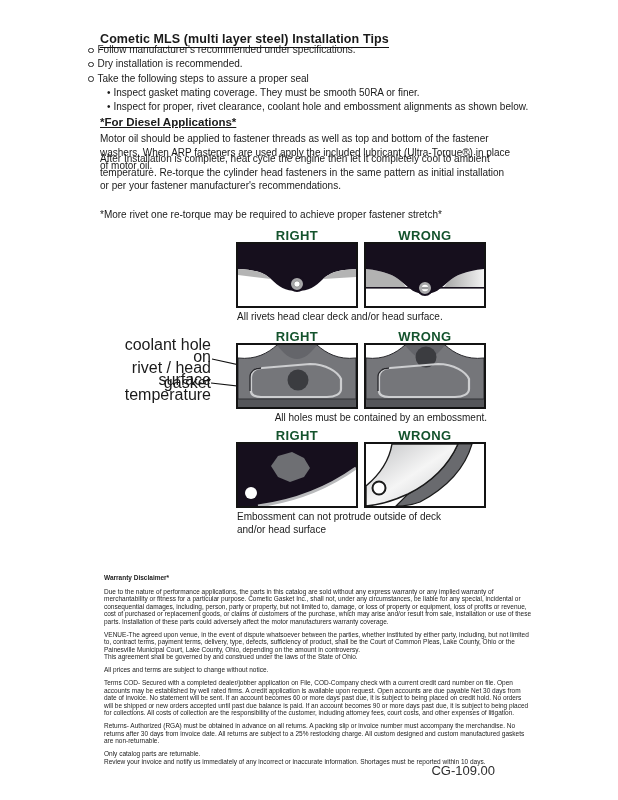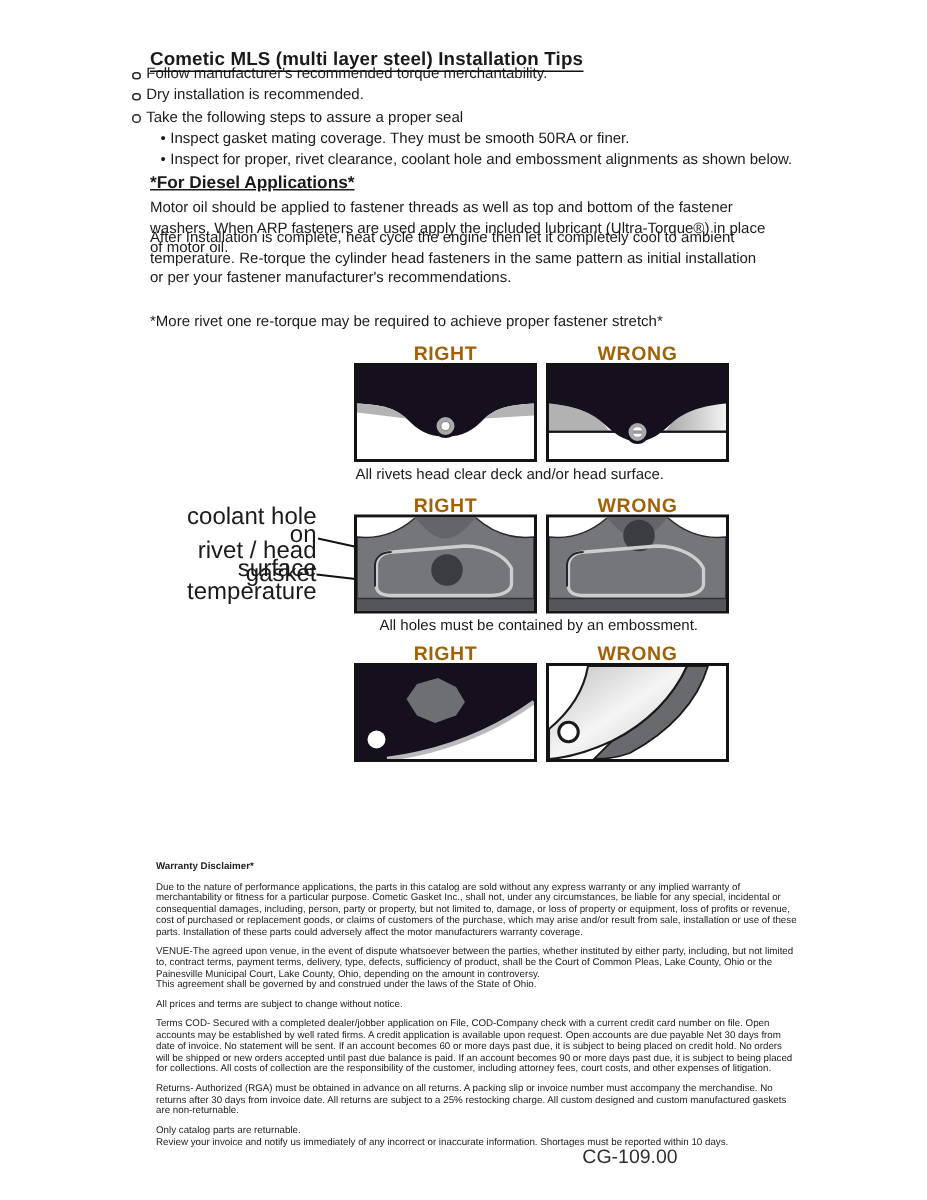--- a/index.html
+++ b/index.html
@@ -21,43 +21,43 @@
   }
   .sub { margin-left:19px; }
   .dot-marker { margin:0 3px 0 0; font-size:10px; }
   .diesel-h { left:100px; top:116px; font-size:11.5px; font-weight:bold;text-decoration:underline; }
   .para { left:100px; width:412px; font-size:10px; line-height:13.5px; }
   .p1 { top:132px; }
   .p2 { top:152px; }
   .p3 { top:208px; }
   .dlabel {
     width:122px; text-align:center; font-size:13px; font-weight:600;
-    letter-spacing:0.4px; color:#a16207;
+    letter-spacing:0.4px; color:#14532d;
   }
   .dbox { width:118px; height:62px; border:2px solid #131313; background:#fff; }
   .dbox svg { display:block; }
   .cap { font-size:10px; line-height:12.5px; }
   .callouts { font-size:16px; line-height:11.5px; text-align:right; }
   .disclaimer { left:104px; top:574px; width:428px; font-size:6.5px; line-height:7.5px; color:#222; }
   .disclaimer .dh { font-weight:bold; margin:0 0 6px 0; }
   .disclaimer p { margin:0 0 5.5px 0; }
   .disclaimer p.tight { margin:0; }
-  .footer-code { left:345px; top:763px; width:150px; text-align:center; font-size:13px; color:#2e2e2e; }
+  .footer-code { left:345px; top:763px; width:150px; text-align:right; font-size:13px; color:#2e2e2e; }
 </style>
 </head>
 <body>
 
 <div class="page">
 
   <div class="abs title">Cometic MLS (multi layer steel) Installation Tips</div>
 
   <div class="abs tips">
     <div class="tip">
       <span class="o-marker"></span>
-      <span class="txt">Follow manufacturer's recommended torque merchantability.</span>
+      <span class="txt">Follow manufacturer's recommended under specifications.</span>
     </div>
     <div class="tip">
       <span class="o-marker"></span>
       <span class="txt">Dry installation is recommended.</span>
     </div>
     <div class="tip">
       <span class="o-marker"></span>
       <span class="txt">Take the following steps to assure a proper seal</span>
     </div>
     <div class="tip sub">
@@ -139,21 +139,21 @@
       <rect x="0" y="0" width="118" height="62" fill="#ffffff"></rect>
       <path d="M0,13 C18,15 30,8 39,0 H79 C88,8 100,15 118,13 V62 H0 Z" fill="#75767a" stroke="#2a2a2e" stroke-width="1"></path>
       <path d="M39,0 C46,9 52,14 59,14 C66,14 72,9 79,0 Z" fill="#64656a"></path>
       <rect x="0" y="54" width="118" height="8" fill="#55565a"></rect>
       <line x1="0" y1="54" x2="118" y2="54" stroke="#313135" stroke-width="1"></line>
       <circle cx="60" cy="12" r="10.5" fill="#3b3c40"></circle>
       <path d="M13,46 V32 C13,27 17,23 24,23 L72,19 C88,19 100,27 103,34 V44 C103,49 97,52 89,52 H23 C17,52 13,50 13,46 Z" fill="none" stroke="#cdced0" stroke-width="2.2"></path>
       <path d="M12,46 V32 C12,27 16,23 23,23" fill="none" stroke="#26262a" stroke-width="1.3"></path>
     </svg>
   </div>
-  <div class="abs cap" style="left:253px; top:412px; width:250px; text-align:left;">All holes must be contained by an embossment.</div>
+  <div class="abs cap" style="left:237px; top:412px; width:250px; text-align:right;">All holes must be contained by an embossment.</div>
 
   <div class="abs dlabel" style="left:236px; top:428px;">RIGHT</div>
   <div class="abs dlabel" style="left:364px; top:428px;">WRONG</div>
 
   <div class="abs dbox" style="left:236px; top:442px;">
     <svg width="118" height="62" viewBox="0 0 118 62">
       <rect x="0" y="0" width="118" height="62" fill="#ffffff"></rect>
       <path d="M0,0 H118 V24 C90,44 58,57 20,62 H0 Z" fill="#160f1d"></path>
       <path d="M118,24 C90,44 58,57 20,62" fill="none" stroke="#b9babc" stroke-width="3"></path>
       <polygon points="40,12 54,8 66,14 72,24 66,33 52,38 40,33 33,22" fill="#6e6f73"></polygon>
@@ -168,20 +168,24 @@
             <stop offset="0.5" stop-color="#f5f5f5"></stop>
             <stop offset="1" stop-color="#c6c7c9"></stop>
         </linearGradient>
       </defs>
       <rect x="0" y="0" width="118" height="62" fill="#ffffff"></rect>
       <path d="M92,0 H106 C99,24 80,44 54,58 C46,61 38,62 30,62 L42,50 C66,38 83,20 92,0 Z" fill="#696a6e" stroke="#1a1a1a" stroke-width="1.2"></path>
       <path d="M26,0 H92 C83,20 66,38 42,50 C29,56 14,61 0,62 V42 C12,32 23,18 26,0 Z" fill="url(#gradR3)" stroke="#1a1a1a" stroke-width="1.4"></path>
       <circle cx="13" cy="44" r="6.5" fill="#ffffff" stroke="#1a1a1a" stroke-width="2"></circle>
     </svg>
   </div>
+  <div class="abs cap" style="left:237px; top:511px; width:240px;">
+    <div>Embossment can not protrude outside of deck</div>
+    <div>and/or head surface</div>
+  </div>
 
   <div class="abs disclaimer">
     <div class="dh">Warranty Disclaimer*</div>
     <p>Due to the nature of performance applications, the parts in this catalog are sold without any express warranty or any implied warranty of merchantability or fitness for a particular purpose.  Cometic Gasket Inc., shall not, under any circumstances, be liable for any special, incidental or consequential damages, including, person, party or property, but not limited to, damage, or loss of property or equipment, loss of profits or revenue, cost of purchased or replacement goods, or claims of customers of the purchase, which may arise and/or result from sale, installation or use of these parts.  Installation of these parts could adversely affect the motor manufacturers warranty coverage.</p>
     <p class="tight">VENUE-The agreed upon venue, in the event of dispute whatsoever between the parties, whether instituted by either party, including, but not limited to, contract terms, payment terms, delivery, type, defects, sufficiency of product, shall be the Court of Common Pleas, Lake County, Ohio or the Painesville Municipal Court, Lake County, Ohio, depending on the amount in controversy.</p>
     <p>This agreement shall be governed by and construed under the laws of the State of Ohio.</p>
     <p>All prices and terms are subject to change without notice.</p>
     <p>Terms COD- Secured with a completed dealer/jobber application on File, COD-Company check with a current credit card number on file.  Open accounts may be established by well rated firms.  A credit application is available upon request.  Open accounts are due payable Net 30 days from date of invoice.  No statement will be sent.  If an account becomes 60 or more days past due, it is subject to being placed on credit hold.  No orders will be shipped or new orders accepted until past due balance is paid.  If an account becomes 90 or more days past due, it is subject to being placed for collections.  All costs of collection are the responsibility of the customer, including attorney fees, court costs, and other expenses of litigation.</p>
     <p>Returns- Authorized (RGA) must be obtained in advance on all returns.  A packing slip or invoice number must accompany the merchandise.  No returns after 30 days from invoice date.  All returns are subject to a 25% restocking charge.  All custom designed and custom manufactured gaskets are non-returnable.</p>
     <p class="tight">Only catalog parts are returnable.</p>

